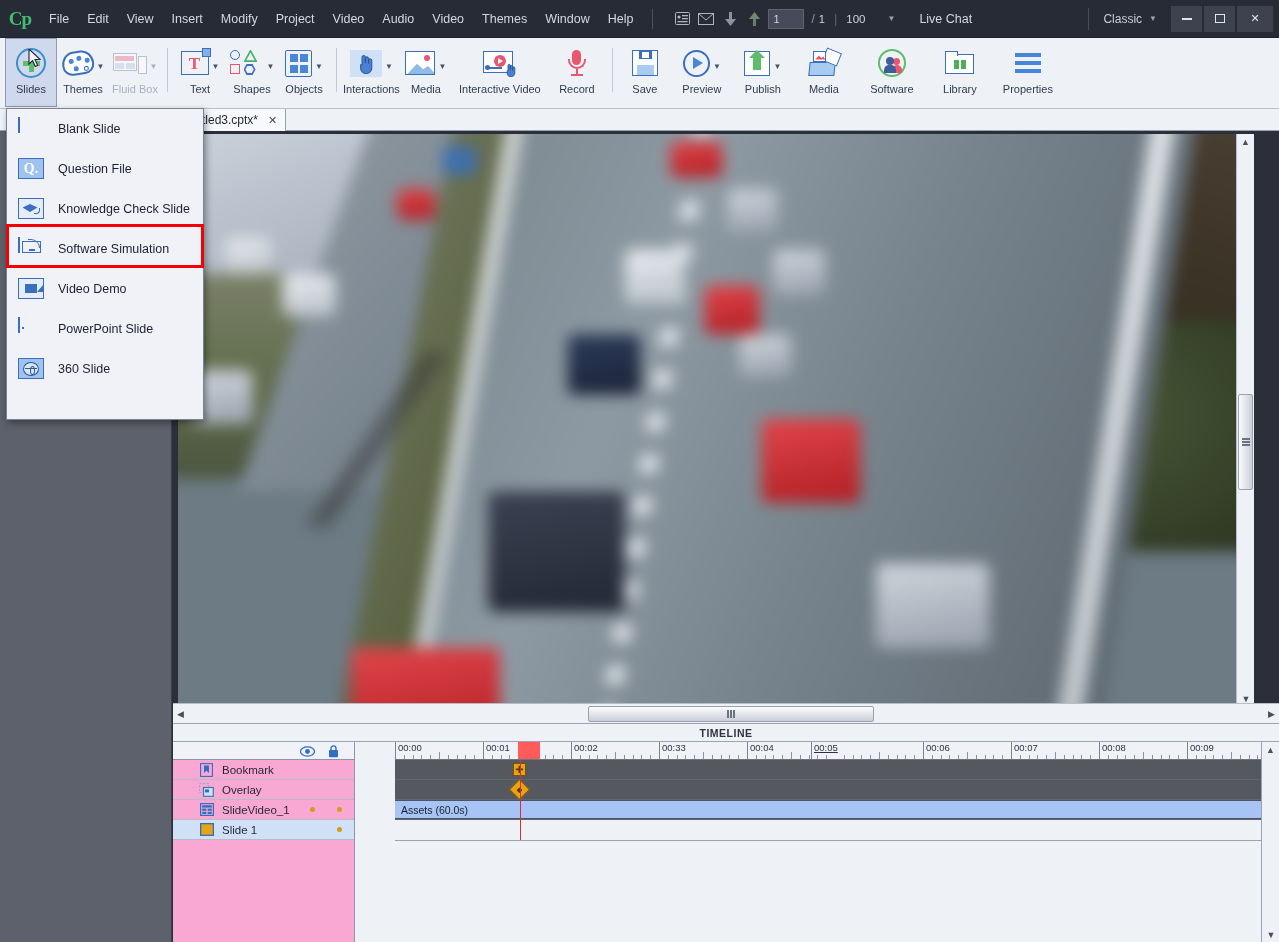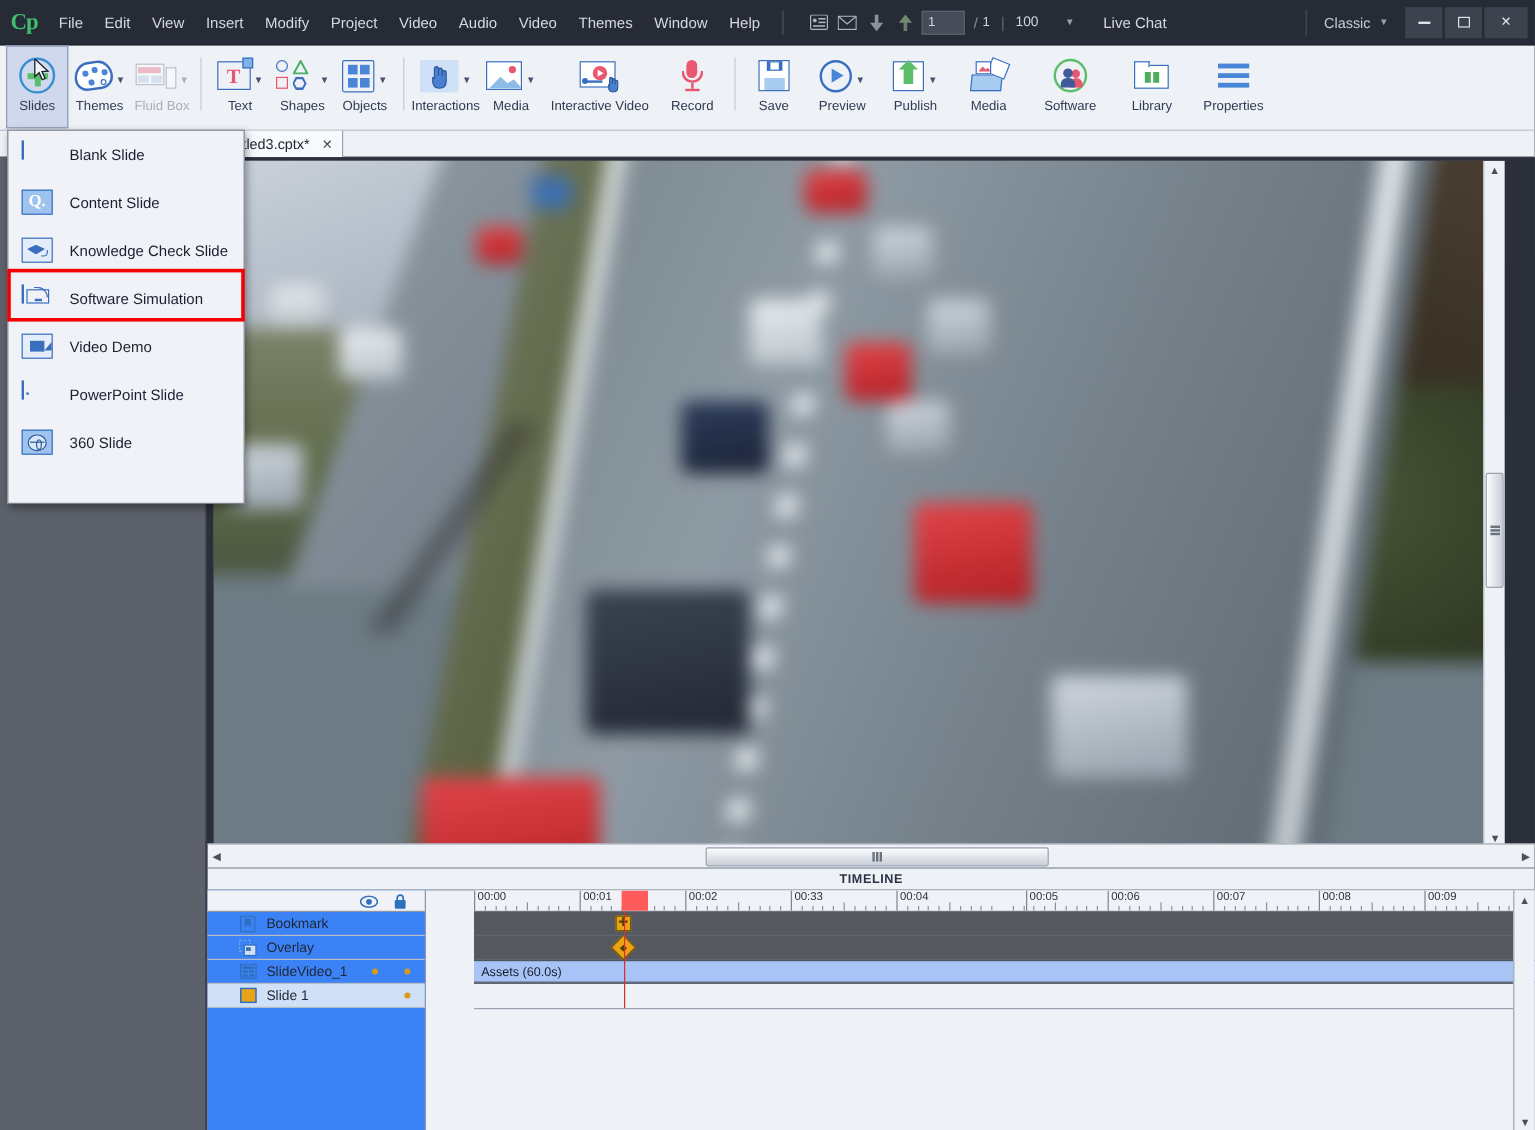--- a/index.html
+++ b/index.html
@@ -301,21 +301,21 @@
     position:absolute; left:173px; top:723px; width:1106px; height:19px;
     background:#eef1f6; border-top:1px solid #9aa3b2; border-bottom:1px solid #9aa3b2;
     display:flex; align-items:center; justify-content:center;
   }
   .tl-header span { font-size:10.5px; font-weight:bold; color:#2b3445; letter-spacing:.5px; }
 
   .tl {
     position:absolute; left:173px; top:742px; width:1106px; height:200px;
     background:#eef1f6;
   }
-  .tl-labels { position:absolute; left:0; top:0; width:182px; height:200px; background:#3b82f6; border-right:1px solid #8e96a4; }
+  .tl-labels { position:absolute; left:0; top:0; width:182px; height:200px; background:#f9a8d4; border-right:1px solid #8e96a4; }
   .tl-lab-head {
     height:18px; border-bottom:1px solid #8e96a4; display:flex; align-items:center;
     justify-content:flex-end; gap:14px; padding-right:16px; background:#f0f2f7;
   }
   .eye { width:14px; height:10px; position:relative; }
   .lock { width:10px; height:12px; position:relative; }
 
   .tl-row {
     height:20px; border-bottom:1px solid #b5bcc8; display:flex; align-items:center;
     padding-left:26px; gap:8px; font-size:11.5px; color:#1f2634; position:relative;
@@ -911,21 +911,21 @@
           <div class="rt" style="left: 352px;">00:04</div>
           <div class="rtick" style="left: 360.8px; height: 4px;"></div>
           <div class="rtick" style="left: 369.6px; height: 4px;"></div>
           <div class="rtick" style="left: 378.4px; height: 4px;"></div>
           <div class="rtick" style="left: 387.2px; height: 4px;"></div>
           <div class="rtick" style="left: 396px; height: 7px;"></div>
           <div class="rtick" style="left: 404.8px; height: 4px;"></div>
           <div class="rtick" style="left: 413.6px; height: 4px;"></div>
           <div class="rtick" style="left: 422.4px; height: 4px;"></div>
           <div class="rtick" style="left: 431.2px; height: 4px;"></div>
-          <div class="rt" style="left: 460px;">00:05</div>
+          <div class="rt" style="left: 416px; text-decoration: underline;">00:05</div>
           <div class="rtick" style="left: 448.8px; height: 4px;"></div>
           <div class="rtick" style="left: 457.6px; height: 4px;"></div>
           <div class="rtick" style="left: 466.4px; height: 4px;"></div>
           <div class="rtick" style="left: 475.2px; height: 4px;"></div>
           <div class="rtick" style="left: 484px; height: 7px;"></div>
           <div class="rtick" style="left: 492.8px; height: 4px;"></div>
           <div class="rtick" style="left: 501.6px; height: 4px;"></div>
           <div class="rtick" style="left: 510.4px; height: 4px;"></div>
           <div class="rtick" style="left: 519.2px; height: 4px;"></div>
           <div class="rt" style="left: 528px;">00:06</div>
@@ -1001,21 +1001,21 @@
 
     <div class="dd-item">
       <span class="dd-icon"><span class="ic-blank"></span></span>
       <span>Blank Slide</span>
     </div>
 
     <div class="dd-item">
       <span class="dd-icon">
           <span class="ic-q">Q.</span>
         </span>
-      <span>Content Slide</span>
+      <span>Question File</span>
     </div>
 
     <div class="dd-item">
       <span class="dd-icon">
         <span class="ic-kc">
             <span class="cap"></span>
           </span>
       </span>
       <span>Knowledge Check Slide</span>
     </div>

